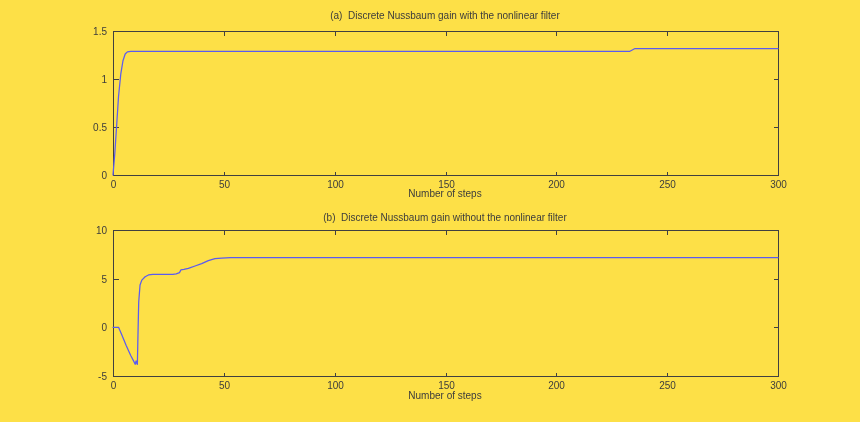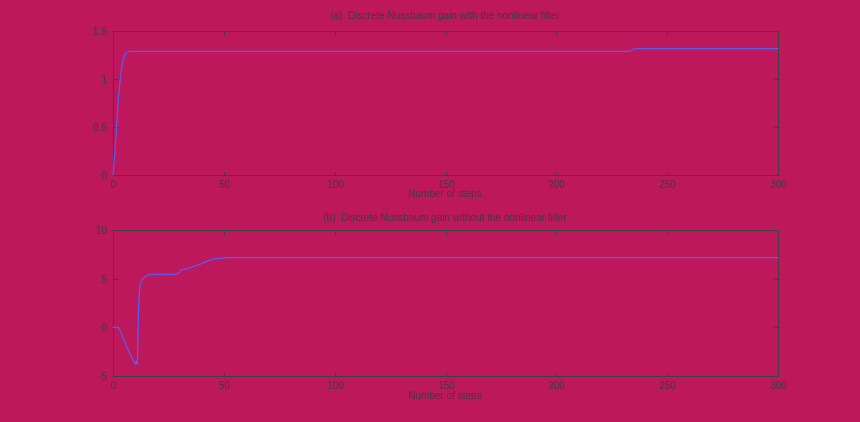--- a/index.html
+++ b/index.html
@@ -1,20 +1,20 @@
 <!DOCTYPE html>
 <html><head>
 <meta charset="utf-8">
 <style>
   html, body { margin: 0; padding: 0; background: #ffffff; }
   body {
     width: 860px; height: 422px; overflow: hidden; position: relative;
     font-family: "Liberation Sans", "DejaVu Sans", sans-serif;
   }
-  .figure { position: absolute; left: 0; top: 0; width: 860px; height: 422px; background: #be185d; }
+  .figure { position: absolute; left: 0; top: 0; width: 860px; height: 422px; background: #fde047; }
   svg.subplot { position: absolute; left: 0; display: block; }
   #plot-a { top: 0; }
   #plot-b { top: 210px; }
   svg text {
     font-family: "Liberation Sans", "DejaVu Sans", sans-serif;
     font-size: 10px;
     fill: #3c3c3c;
     white-space: pre;
   }
   .axes { shape-rendering: crispEdges; }

